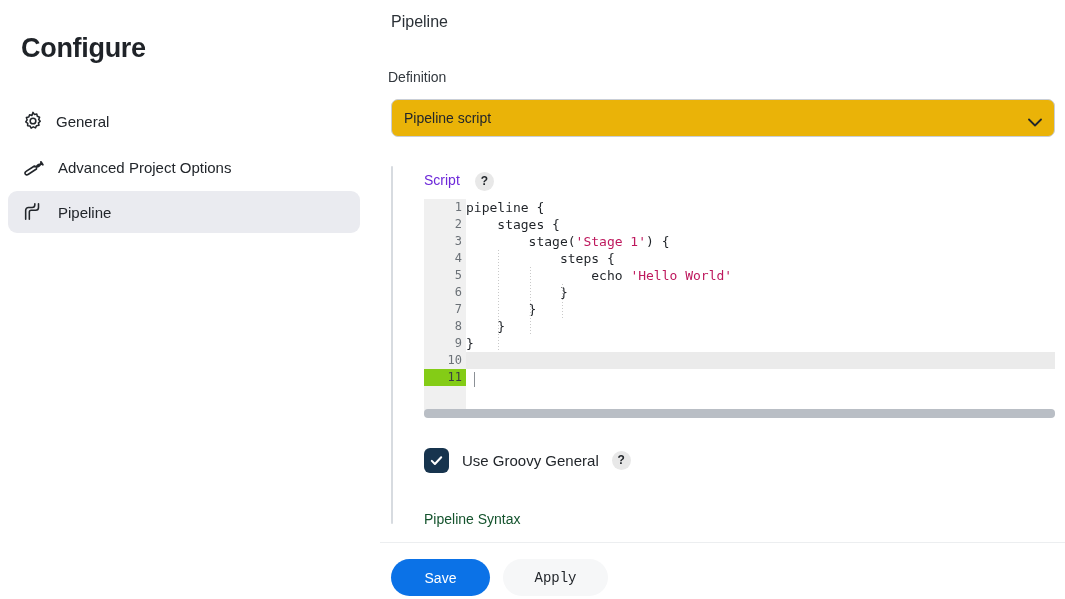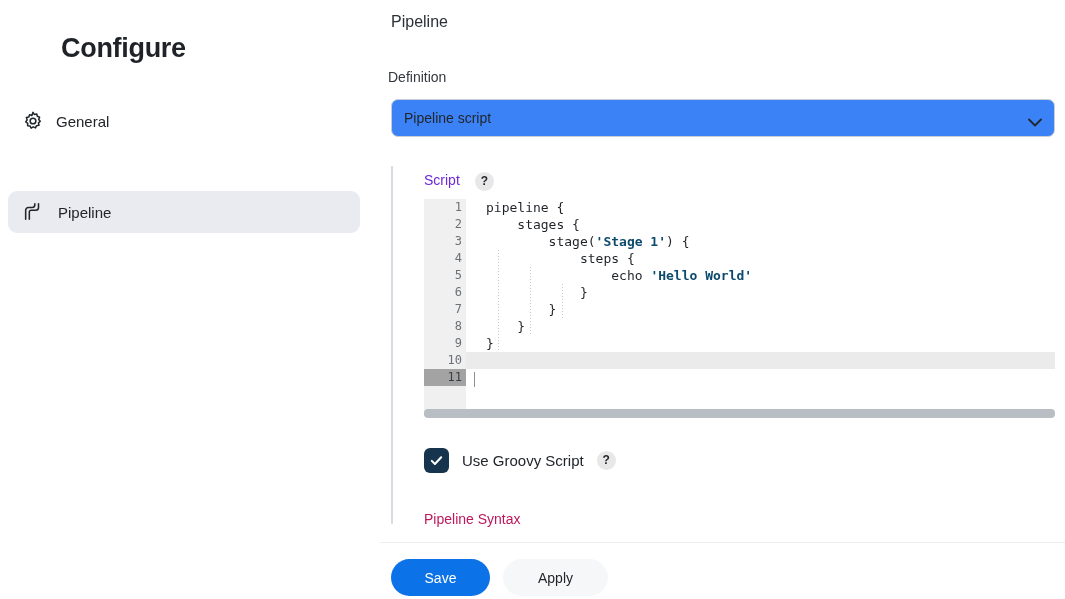--- a/index.html
+++ b/index.html
@@ -10,42 +10,42 @@
     font-family: "Liberation Sans", sans-serif;
     color: #1f2328;
     overflow: hidden;
   }
   #app { position: relative; width: 1065px; height: 599px; background: #fff; }
 
   
   #sidebar { position: absolute; left: 0; top: 0; width: 380px; height: 599px; background: #fff; }
   #config-title {
     position: absolute; left: 21px; top: 33px;
-    font-size: 27px; font-weight: bold; letter-spacing: -0.3px; color: #1f2328; margin-left: 40px;
+    font-size: 27px; font-weight: bold; letter-spacing: -0.3px; color: #1f2328;
   }
   .side-item {
     position: absolute; left: 8px; width: 352px; height: 42px;
     display: flex; align-items: center; gap: 14px;
     padding-left: 14px; border-radius: 9px; cursor: pointer;
     font-size: 15px; color: #22262b;
   }
   .side-item.active { background: #eaebf0; }
   .side-ico { width: 22px; height: 22px; display: block; flex: none; }
   #item-general  { top: 100px; gap: 12px; }
   #item-advanced { top: 146px; }
   #item-pipeline { top: 191px; }
 
   
   #main { position: absolute; left: 380px; top: 0; width: 685px; height: 599px; background: #fff; }
   #panel-title { position: absolute; left: 11px; top: 13px; font-size: 16px; color: #2b3137; }
 
   #definition-label { position: absolute; left: 8px; top: 69px; font-size: 14px; color: #32383e; }
   #definition-select {
     position: absolute; left: 11px; top: 99px; width: 664px; height: 38px;
-    border: 1px solid #c9ced6; border-radius: 7px; background: #3b82f6;
+    border: 1px solid #c9ced6; border-radius: 7px; background: #eab308;
     display: flex; align-items: center; padding: 12px 12px;
     font-size: 14px; color: #22262b; cursor: pointer;
   }
   #definition-select .val { flex: 1; }
   .chev { width: 14px; height: 9px; flex: none; }
 
   
   #script-rule {
     position: absolute; left: 11px; top: 166px; width: 2px; height: 358px;
     background: #d7dbe0; border-radius: 1px;
@@ -68,36 +68,36 @@
   }
   #gutter {
     position: absolute; left: 0; top: 0; width: 42px; height: 100%;
     background: #f0f0f0;
   }
   .gut-line {
     position: relative; height: 17px; line-height: 17px;
     font-family: "DejaVu Sans Mono", monospace; font-size: 12px;
     color: #6b7177; text-align: right; padding-right: 4px;
   }
-  .gut-line.cur { background: #a3a3a3; color: #3a3f44; }
+  .gut-line.cur { background: #84cc16; color: #3a3f44; }
   .fold {
     position: absolute; right: -9px; top: 0; width: 9px;
     color: #8a9097; font-size: 9px; line-height: 17px; text-align: center;
   }
   #code {
     position: absolute; left: 42px; top: 0; right: 0; height: 100%;
     background: #fff;
   }
   .code-line {
     height: 17px; line-height: 17px;
     font-family: "DejaVu Sans Mono", monospace; font-size: 13px;
-    color: #1f2328; white-space: pre; padding-left: 20px;
+    color: #1f2328; white-space: pre; padding-left: 0;
   }
   .code-line.cur { background: #ebebeb; }
-  .str { color: #0c4a6e; font-weight: bold; }
+  .str { color: #be185d; }
   #caret {
     position: absolute; left: 50px; top: 173px; width: 1px; height: 15px;
     background: #8b9096;
   }
   
   .guide {
     position: absolute; width: 1px;
     background-image: linear-gradient(to bottom, #c9c9c9 1px, transparent 1px);
     background-size: 1px 3px;
   }
@@ -113,34 +113,34 @@
   #sandbox-box {
     width: 25px; height: 25px; border-radius: 6px; background: #17344e;
     display: flex; align-items: center; justify-content: center; cursor: pointer; flex: none;
   }
   #sandbox-label { font-size: 15px; color: #22262b; }
   #sandbox-help { position: relative; left: 0; top: 0; }
 
   
   #pipeline-syntax {
     position: absolute; left: 44px; top: 511px;
-    font-size: 14px; color: #be185d; text-decoration: none; cursor: pointer;
+    font-size: 14px; color: #14532d; text-decoration: none; cursor: pointer;
   }
 
   
   #footer-sep { position: absolute; left: 380px; top: 542px; width: 685px; height: 1px; background: #eceef0; }
   #btn-save {
     position: absolute; left: 391px; top: 559px; width: 99px; height: 37px;
     background: #0b72e7; color: #fff; border: none; border-radius: 19px;
     font-family: Liberation Sans, sans-serif; font-size: 14px; cursor: pointer;
   }
   #btn-apply {
     position: absolute; left: 503px; top: 559px; width: 105px; height: 37px;
     background: #f6f7f8; color: #22262b; border: none; border-radius: 19px;
-    font-family: Liberation Sans, sans-serif; font-size: 14px; cursor: pointer;
+    font-family: Liberation Mono, monospace; font-size: 14px; cursor: pointer;
   }
 </style>
 </head>
 <body>
 
 <div id="app">
 
   <div id="sidebar">
 
     <div id="config-title">Configure</div>
@@ -148,20 +148,28 @@
     <div class="side-item" id="item-general">
       <span class="side-ico">
         <svg viewBox="0 0 24 24" width="22" height="22" fill="none" stroke="#22262b" stroke-width="1.7" stroke-linecap="round" stroke-linejoin="round">
           <circle cx="12" cy="12" r="3.1"></circle>
           <path d="M12 2.6l1.5 2.2 2.6-.5.6 2.6 2.5 1-1 2.4 1.7 2-1.9 1.8.5 2.6-2.6.4-1.2 2.4-2.4-1.1-2.3 1.3-1.3-2.3-2.6-.3.2-2.6-2.2-1.5 1.5-2.2-.8-2.5 2.6-.7.9-2.5 2.5.8z"></path>
         </svg>
       </span>
       <span>General</span>
     </div>
 
+    <div class="side-item" id="item-advanced">
+      <span class="side-ico">
+        <svg viewBox="0 0 24 24" width="22" height="22" fill="none" stroke="#22262b" stroke-width="1.8" stroke-linecap="round" stroke-linejoin="round">
+          <path d="M19.3 4.6a4.6 4.6 0 0 1-6 6L5.6 18.3a2 2 0 1 0 2.8 2.8l7.7-7.7a4.6 4.6 0 0 1 6-6z" transform="rotate(12 12 12)"></path>
+        </svg>
+      </span>
+      <span>Advanced Project Options</span>
+    </div>
 
     <div class="side-item active" id="item-pipeline">
       <span class="side-ico">
         <svg viewBox="0 0 24 24" width="22" height="22" fill="none" stroke="#22262b" stroke-width="1.7" stroke-linecap="round" stroke-linejoin="round">
           <path d="M4 20V10a3 3 0 0 1 3-3h4a3 3 0 0 0 3-3V3"></path>
           <path d="M8 20V12a2 2 0 0 1 2-2h5a3 3 0 0 0 3-3V3"></path>
         </svg>
       </span>
       <span>Pipeline</span>
     </div>
@@ -220,21 +228,21 @@
     </div>
 
     <div id="hscroll"></div>
 
     <div id="sandbox-row">
       <span id="sandbox-box">
         <svg viewBox="0 0 16 16" width="15" height="15" fill="none" stroke="#ffffff" stroke-width="2.2" stroke-linecap="round" stroke-linejoin="round">
           <path d="M3 8.4l3.3 3.3L13 4.6"></path>
         </svg>
       </span>
-      <span id="sandbox-label">Use Groovy Script</span>
+      <span id="sandbox-label">Use Groovy General</span>
       <span class="help-badge" id="sandbox-help">?</span>
     </div>
 
     <a id="pipeline-syntax">Pipeline Syntax</a>
   </div>
 
   <div id="footer-sep"></div>
   <button id="btn-save">Save</button>
   <button id="btn-apply">Apply</button>
 

